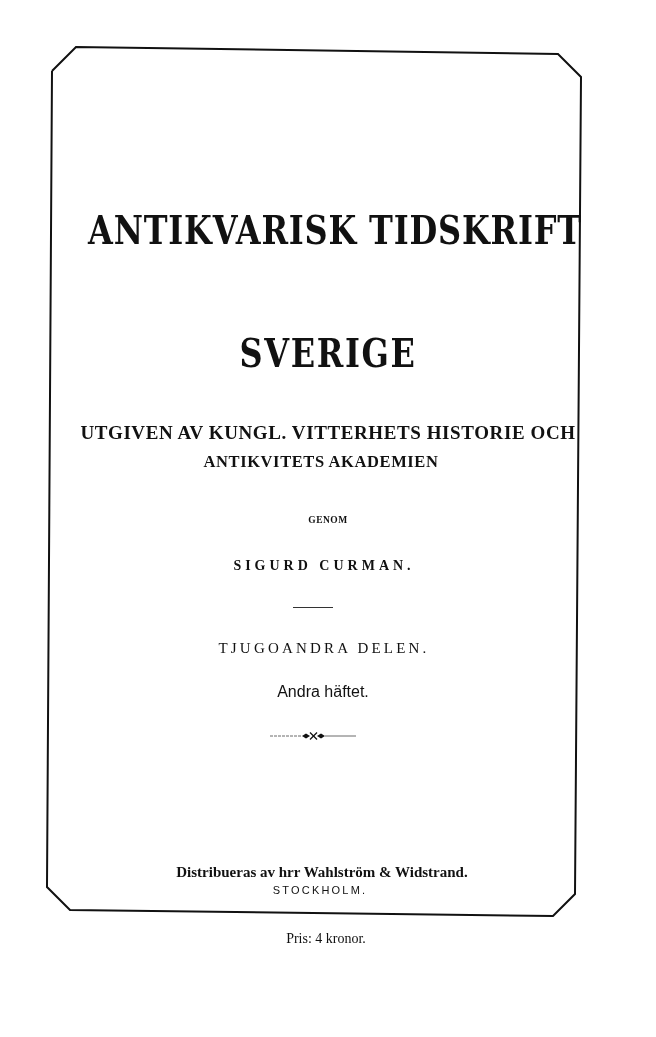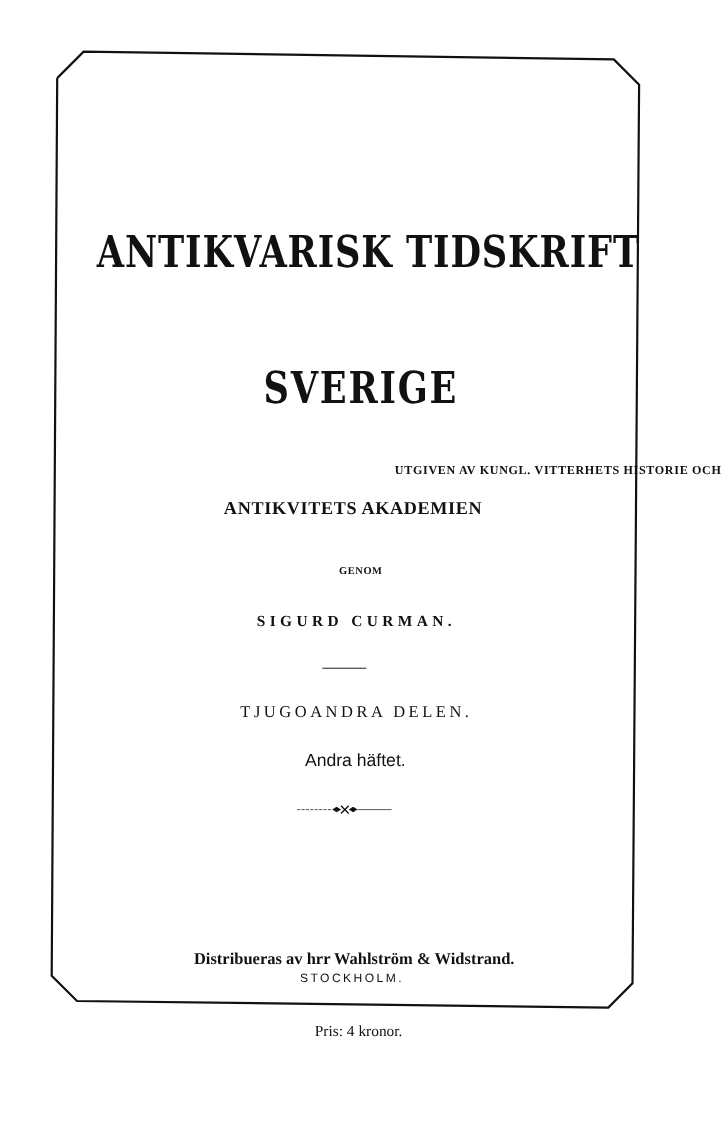--- a/index.html
+++ b/index.html
@@ -15,23 +15,22 @@
     text-align: left; width: 580px;
   }
   .for {
     top: 283px; font-family: "Liberation Serif", serif; font-size: 10px; font-weight: bold;
   }
   .country {
     top: 329px; font-family: "DejaVu Serif", serif; font-weight: bold; font-size: 40px;
     letter-spacing: 2px; transform: scaleX(0.80); transform-origin: 328px top;
   }
   .publisher1 {
-    top: 422px; font-family: "Liberation Serif", serif; font-weight: bold; font-size: 11px;
+    top: 422px; font-family: "Liberation Serif", serif; font-weight: bold; font-size: 19px;
     letter-spacing: 0.6px;
-    text-align: right;
   }
   .publisher2 {
     top: 452px; font-family: "Liberation Serif", serif; font-weight: bold; font-size: 16.5px;
     letter-spacing: 0.6px; left: -7px;
   }
   .genom {
     top: 515px; font-family: "Liberation Serif", serif; font-weight: bold; font-size: 9.5px;
     letter-spacing: 0.5px;
   }
   .editor {

